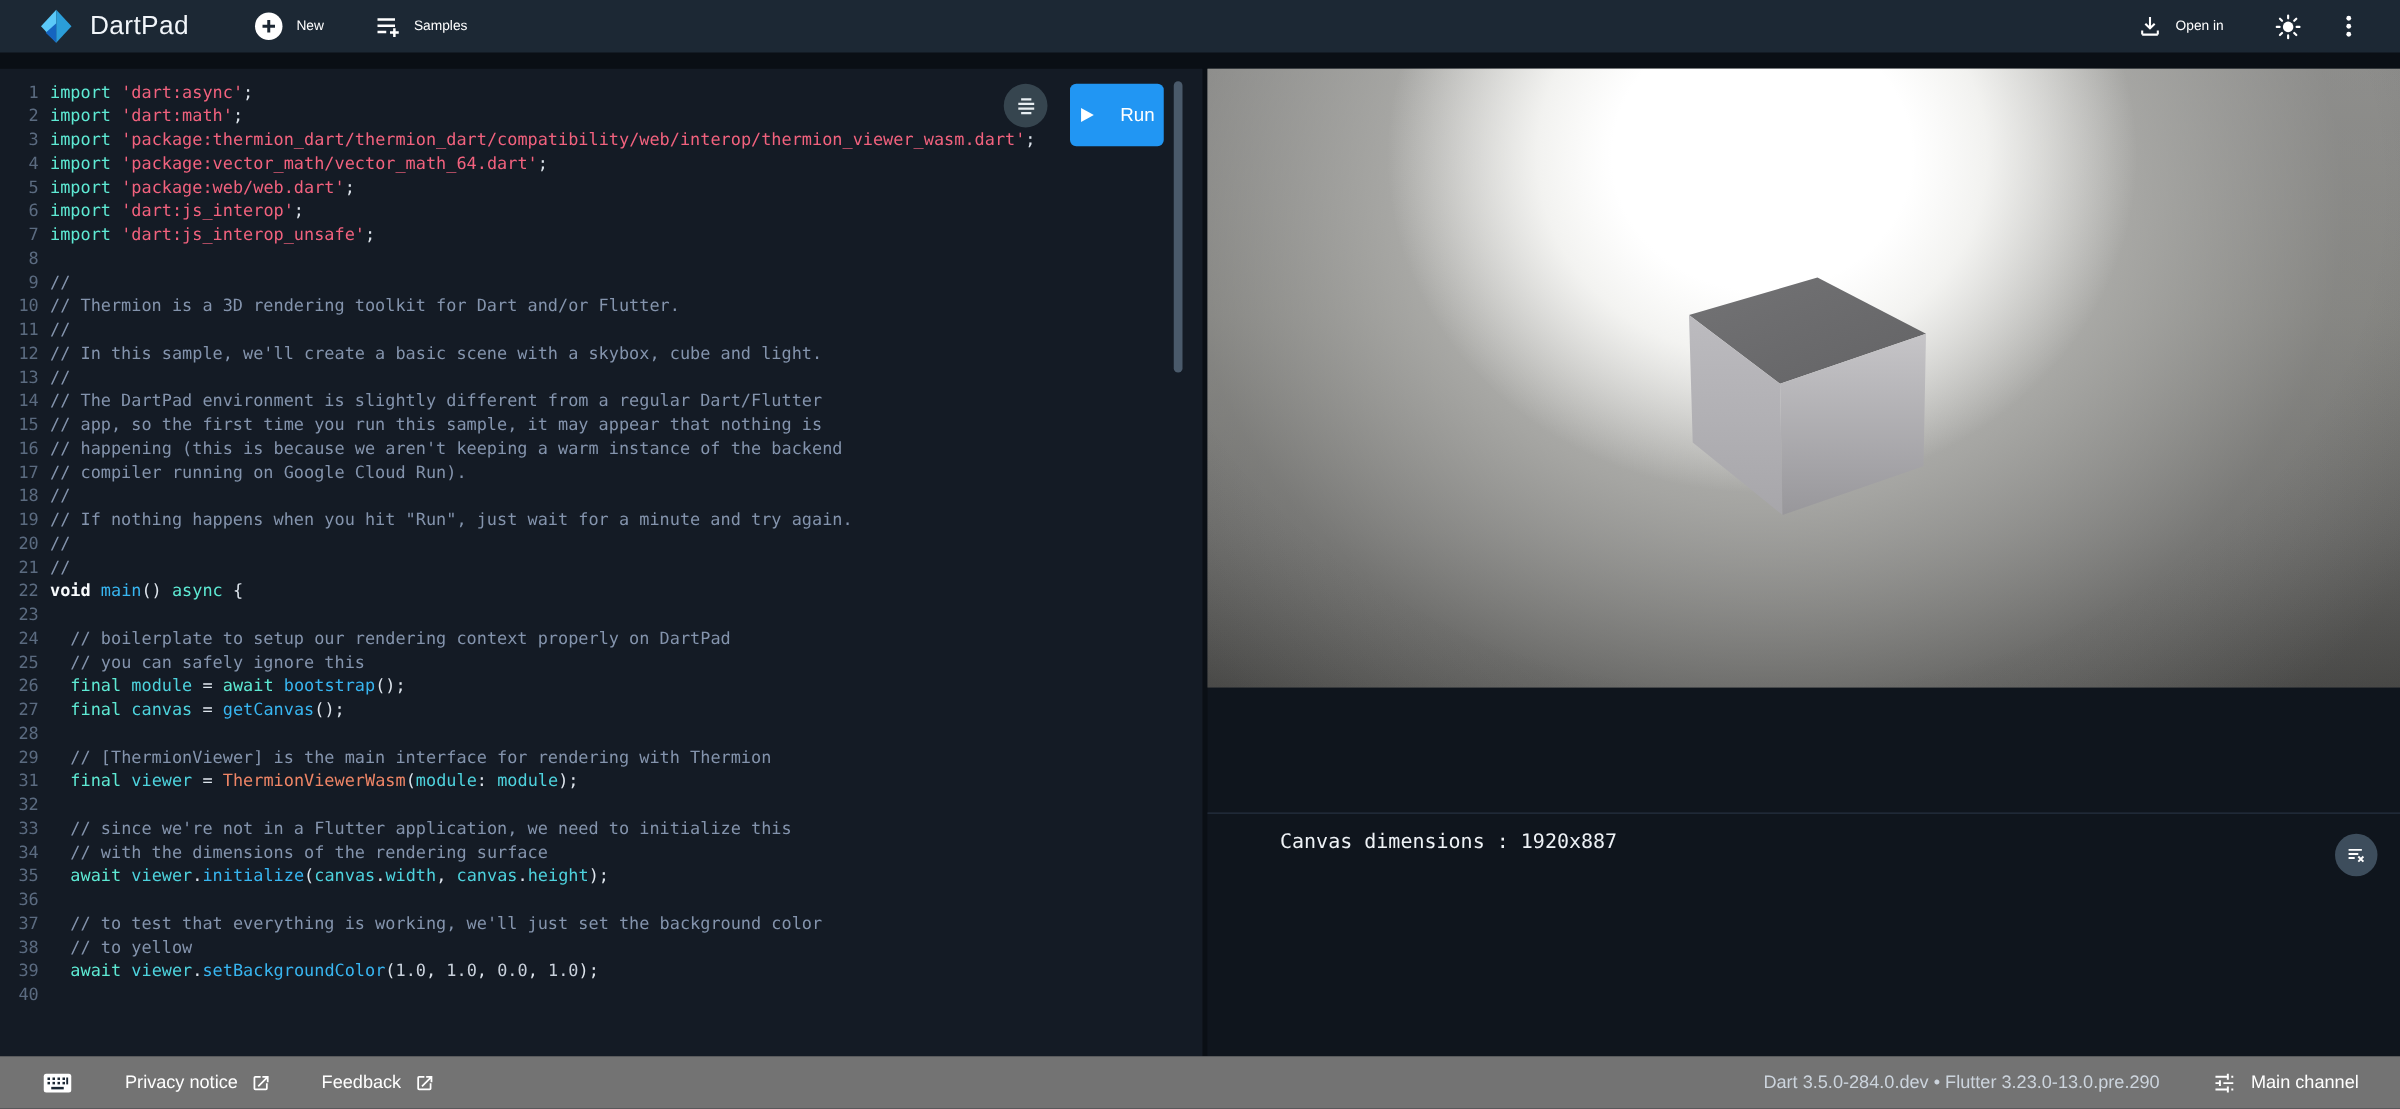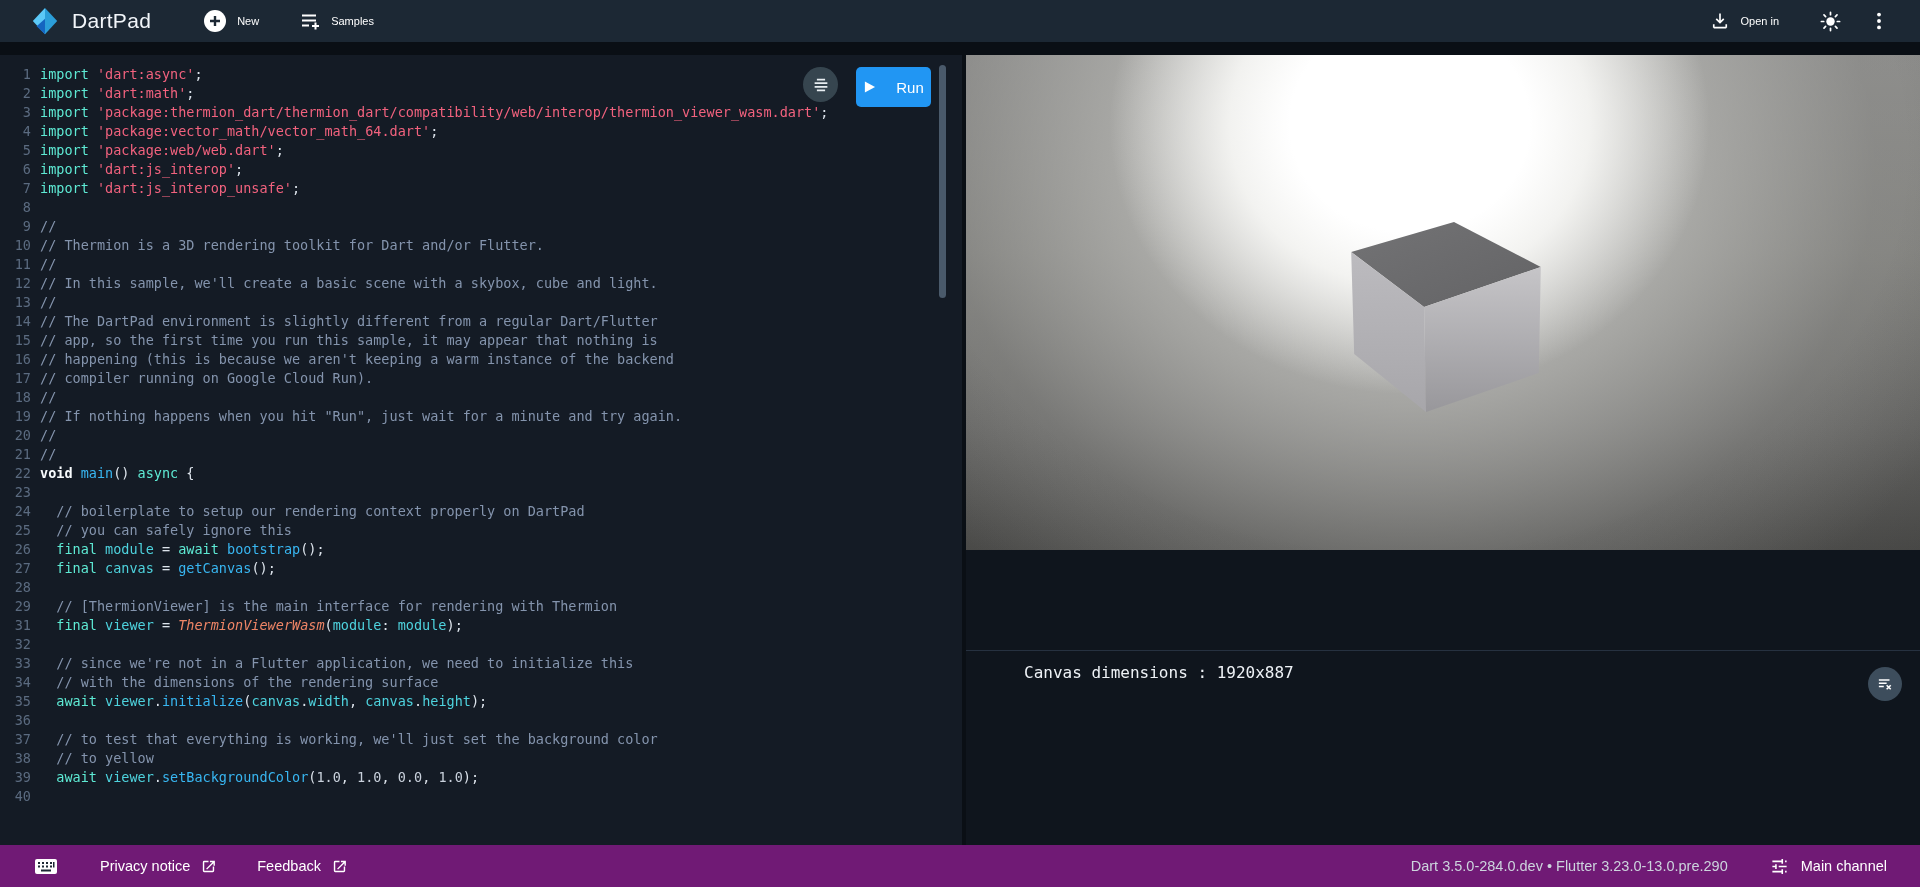--- a/index.html
+++ b/index.html
@@ -26,48 +26,48 @@
   
   .code { position:absolute; left:0; top:0; width:100%; padding-top:10px; font-family:"DejaVu Sans Mono", monospace; font-size:13.5px; }
   .code-row { display:flex; height:19px; line-height:19px; white-space:pre; }
   .ln { flex:none; width:40px; text-align:right; padding-right:9px; color:#5b6b80; }
   .ct { flex:1; }
   .tk-k { color:#5eead4; }
   .tk-s { color:#f2627e; }
   .tk-c { color:#8494ad; }
   .tk-i { color:#4ed3de; }
   .tk-f { color:#38b6f1; }
-  .tk-t { color:#ef8566;font-style:italic; }
+  .tk-t { color:#ef8566; }
   .tk-n { color:#c9d1dc; }
   .tk-d { color:#dde4ec; }
   .tk-v { color:#f8fbfd; font-weight:bold; }
 
   .fmt-btn { position:absolute; top:12px; right:124px; width:35px; height:35px; border-radius:50%; background:#36454f; border:none; cursor:pointer; display:flex; align-items:center; justify-content:center; }
-  .run-btn { position:absolute; top:12px; right:31px; width:75px; height:40px; border-radius:5px; background:#2196f3; border:none; cursor:pointer; display:flex; align-items:center; justify-content:center; gap:20px; color:#fff; font-family:inherit; font-size:15px; font-weight:500; }
+  .run-btn { position:absolute; top:12px; right:31px; width:75px; height:50px; border-radius:5px; background:#2196f3; border:none; cursor:pointer; display:flex; align-items:center; justify-content:center; gap:20px; color:#fff; font-family:inherit; font-size:15px; font-weight:500; }
   .scrollbar { position:absolute; top:10px; right:16px; width:7px; height:233px; border-radius:4px; background:#4a5a6b; }
 
   
   .render-canvas { position:absolute; left:0; top:0; right:0; height:495px;
     background:
       radial-gradient(ellipse 300px 270px at 46.5% 14%, #ffffff 0%, #ffffff 40%, rgba(252,252,250,0.85) 60%, rgba(235,235,232,0) 100%),
       radial-gradient(ellipse 620px 540px at 46.5% 22%, rgba(218,218,215,0.95) 0%, rgba(178,178,175,0.8) 45%, rgba(140,140,138,0.4) 75%, rgba(120,120,118,0) 100%),
       linear-gradient(180deg, #8e8e8c 0%, #83837f 40%, #6a6a68 75%, #525250 100%);
   }
   .render-canvas::after { content:""; position:absolute; inset:0;
     background: radial-gradient(ellipse 900px 720px at 46.5% 20%, rgba(0,0,0,0) 55%, rgba(20,20,20,0.18) 80%, rgba(12,12,12,0.38) 100%);
   }
   .cube-svg { position:absolute; inset:0; width:100%; height:100%; z-index:2; }
 
   
   .console { position:absolute; left:0; right:0; top:595px; bottom:0; background:#0f151d; border-top:1px solid #263140; }
   .console-text { position:absolute; left:10px; top:12px; font-family:"DejaVu Sans Mono", monospace; font-size:16px; color:#eef2f6;margin-left:48px; }
   .clear-btn { position:absolute; right:18px; top:16px; width:34px; height:34px; border-radius:50%; background:#3d4d5c; border:none; cursor:pointer; display:flex; align-items:center; justify-content:center; }
 
   
-  .statusbar { position:absolute; left:0; bottom:0; width:1920px; height:42px; background:#701a75; display:flex; align-items:center; padding:0 33px 0 34px; }
+  .statusbar { position:absolute; left:0; bottom:0; width:1920px; height:42px; background:#737373; display:flex; align-items:center; padding:0 33px 0 34px; }
   .foot-link { display:flex; align-items:center; gap:10px; background:none; border:none; color:#ffffff; font-family:inherit; font-size:14.5px; font-weight:500; cursor:pointer; }
   .privacy { margin-left:42px; }
   .feedback { margin-left:40px; }
   .versions { color:#ccd4dd; font-size:14.5px; }
   .channel { display:flex; align-items:center; gap:12px; color:#fff; font-size:14.5px; font-weight:400; margin-left:42px; cursor:pointer; }
 </style>
 </head>
 <body>
 
 <div class="app">

